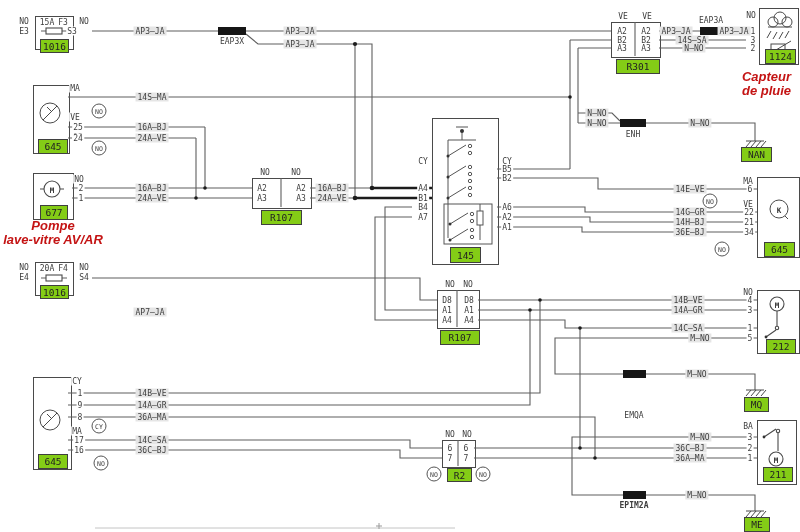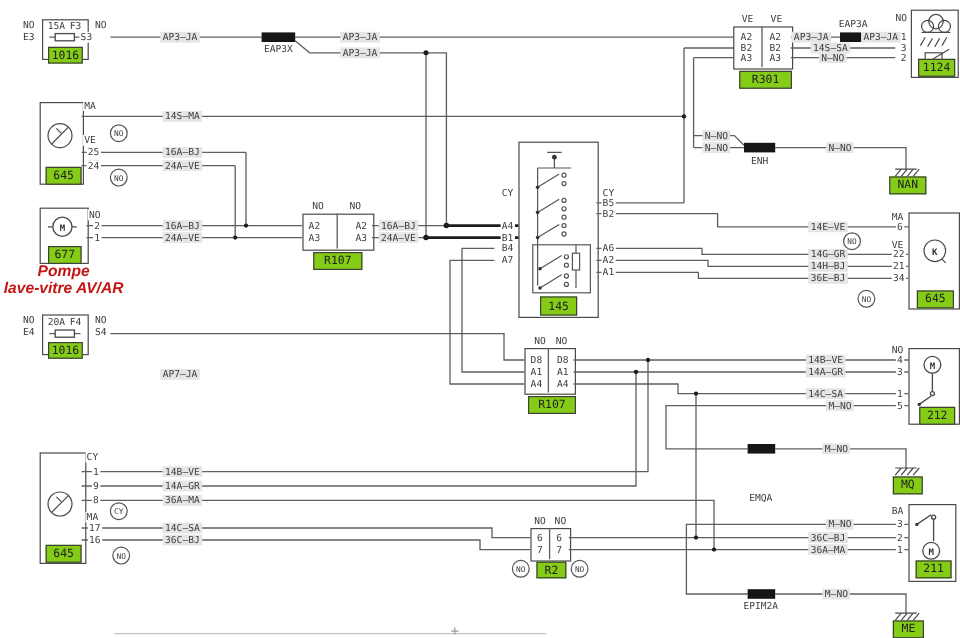--- a/index.html
+++ b/index.html
@@ -164,20 +164,24 @@
 <div class="lbox" style="left:764px;top:242px;width:29px;height:13px">645</div>
 <div class="lbox" style="left:440px;top:330px;width:38px;height:13px">R107</div>
 <div class="lbox" style="left:766px;top:339px;width:28px;height:13px">212</div>
 <div class="lbox" style="left:38px;top:454px;width:28px;height:13px">645</div>
 <div class="lbox" style="left:447px;top:468px;width:23px;height:12px">R2</div>
 <div class="lbox" style="left:763px;top:467px;width:28px;height:13px">211</div>
 <div class="lbox" style="left:741px;top:147px;width:29px;height:13px">NAN</div>
 <div class="lbox" style="left:744px;top:397px;width:23px;height:13px">MQ</div>
 <div class="lbox" style="left:744px;top:517px;width:24px;height:13px">ME</div>
 
+<div class="red" style="left:733px;top:70px;width:67px">
+  <div>Capteur</div>
+  <div>de pluie</div>
+</div>
 <div class="red" style="left:-14px;top:219px;width:134px">
   <div>Pompe</div>
   <div>lave-vitre AV/AR</div>
 </div>
 
 <div id="labels">
       <span class="t p" style="left: 24px; top: 21px;">NO</span>
       <span class="t p" style="left: 24px; top: 31px;">E3</span>
       <span class="t p" style="left: 47px; top: 22px;">15A</span>
       <span class="t p" style="left: 63px; top: 22px;">F3</span>
@@ -186,21 +190,21 @@
       <span class="t p" style="left: 24px; top: 267px;">NO</span>
       <span class="t p" style="left: 24px; top: 277px;">E4</span>
       <span class="t p" style="left: 47px; top: 268px;">20A</span>
       <span class="t p" style="left: 63px; top: 268px;">F4</span>
       <span class="t p" style="left: 84px; top: 267px;">NO</span>
       <span class="t p" style="left: 84px; top: 277px;">S4</span>
       <span class="t p" style="left: 232px; top: 41px;">EAP3X</span>
       <span class="t p" style="left: 711px; top: 20px;">EAP3A</span>
       <span class="t p" style="left: 633px; top: 134px;">ENH</span>
       <span class="t p" style="left: 634px; top: 384px; margin-top: 31px;">EMQA</span>
-      <span class="t p" style="left: 634px; top: 505px;">EPIM2A</span>
+      <span class="t p" style="left: 634px; top: 505px; font-weight: bold;">EPIM2A</span>
       <span class="t b" style="left: 623px; top: 16px;">VE</span>
       <span class="t b" style="left: 647px; top: 16px;">VE</span>
       <span class="t p" style="left: 622px; top: 31px;">A2</span>
       <span class="t p" style="left: 622px; top: 40px;">B2</span>
       <span class="t p" style="left: 622px; top: 48px;">A3</span>
       <span class="t p" style="left: 646px; top: 31px;">A2</span>
       <span class="t p" style="left: 646px; top: 40px;">B2</span>
       <span class="t p" style="left: 646px; top: 48px;">A3</span>
       <span class="t b" style="left: 751px; top: 15px;">NO</span>
       <span class="t p" style="left: 753px; top: 31px;">1</span>

